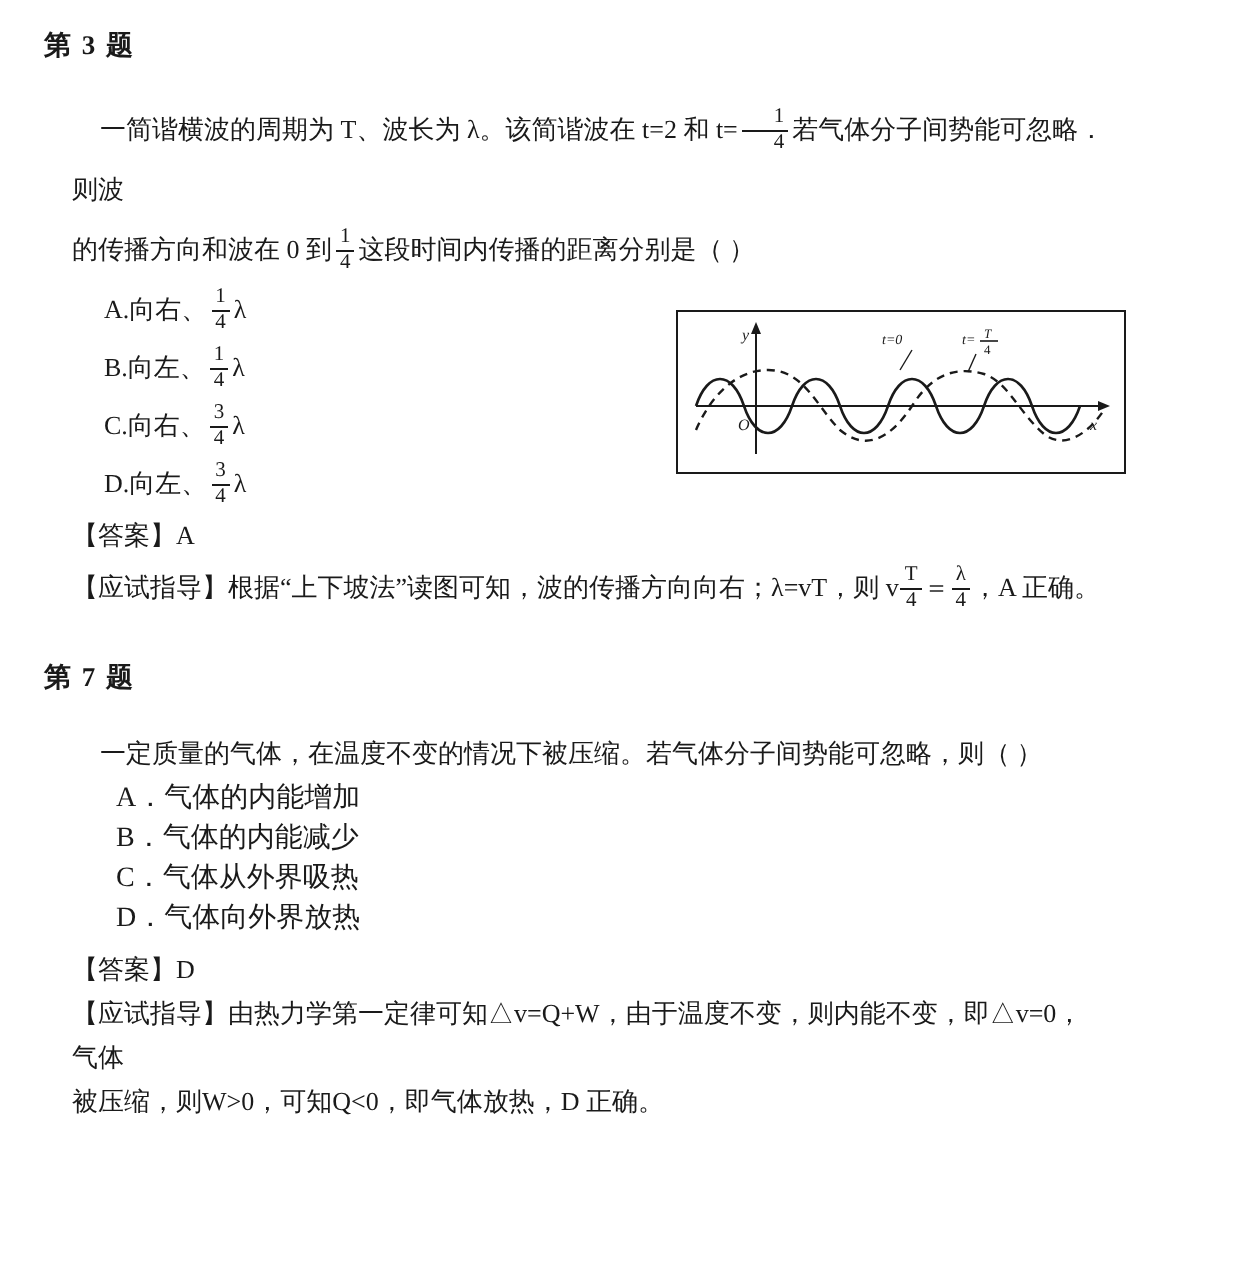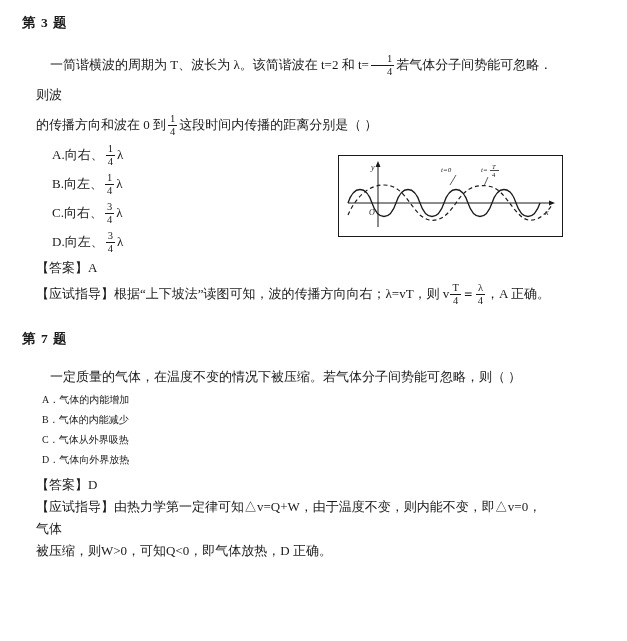--- a/index.html
+++ b/index.html
@@ -59,23 +59,23 @@
     border-top: 1px solid #1a1a1a;
     padding: 0 2px;
   }
   .opt {
     font-size: 13px;
     line-height: 29px;
     margin-left: 16px;
     white-space: nowrap;
   }
   .opt-compact {
-    font-size: 10px;
+    font-size: 14px;
     line-height: 20px;
-    margin-left: 6px;
+    margin-left: 22px;
     white-space: nowrap;
   }
   .ans {
     font-size: 13px;
     line-height: 24px;
     margin-left: 0px;
   }
   .guide {
     font-size: 13px;
     line-height: 28px;

